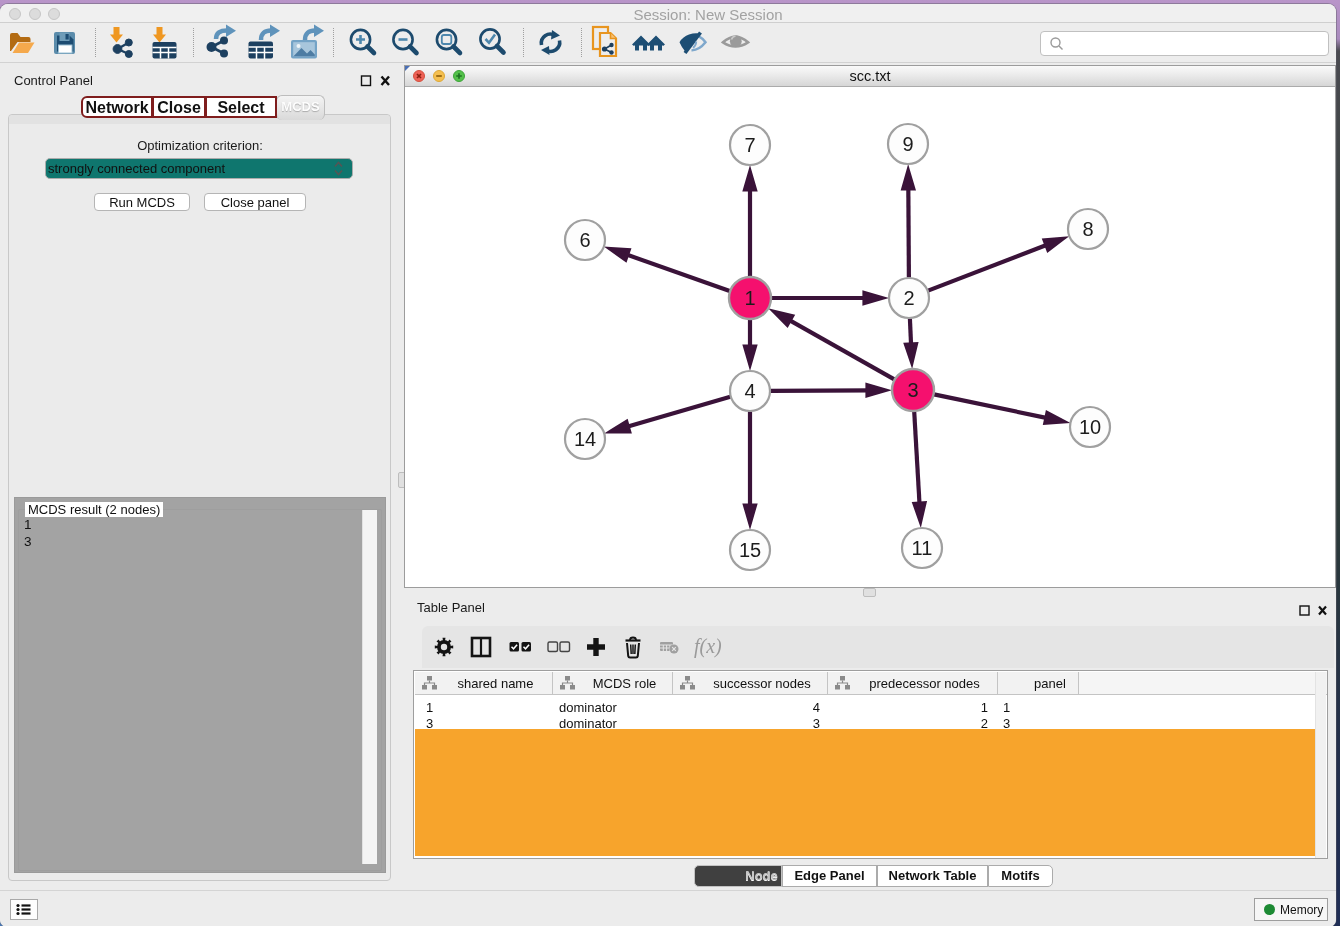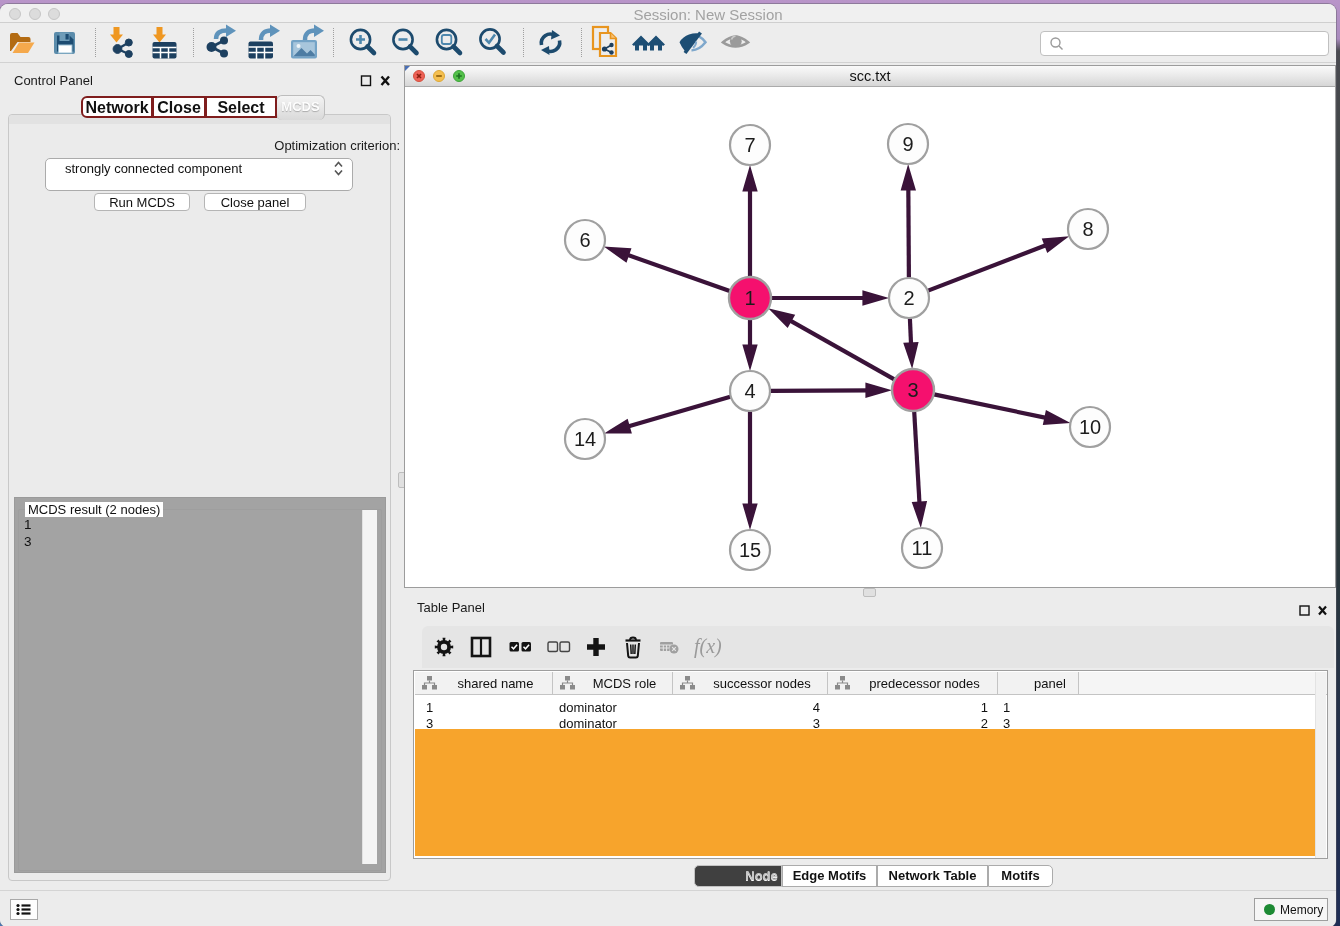--- a/index.html
+++ b/index.html
@@ -18,23 +18,23 @@
 
 #cpanel{position:absolute;left:0;top:63px;width:400px;height:827px;background:#ececec;}
 #cphead{position:absolute;left:14px;top:6px;font-size:13px;color:#1a1a1a;}
 .tab{position:absolute;top:29px;height:22px;box-sizing:border-box;background:#fff;border:2px solid #7f1d1d;font-size:16px;font-weight:bold;color:#111;text-align:center;line-height:20px;z-index:2;}
 #mcdstab{position:absolute;left:276px;top:28px;width:49px;height:25px;box-sizing:border-box;
   background:linear-gradient(180deg,#f4f4f4,#d9d9d9);border:1px solid #bdbdbd;border-bottom:none;
   border-radius:6px;font-size:13px;font-weight:bold;color:#fdfdfd;text-shadow:0 1px 1px #aaa;text-align:center;line-height:22px;z-index:1;}
 #cpcontent{position:absolute;left:8px;top:47px;width:383px;height:767px;box-sizing:border-box;
   border:1px solid #c8c8c8;border-radius:4px;background:#ebebeb;}
 #cpcontent .innershade{position:absolute;left:0;top:0;width:100%;height:9px;background:#e2e2e2;border-radius:4px 4px 0 0;}
-#optlabel{position:absolute;left:0;top:71px;width:400px;text-align:right;font-size:13px;color:#1a1a1a;}
-#dropdown{position:absolute;left:45px;top:91px;width:308px;height:33px;box-sizing:border-box;background:#ffffff;
-  border:1px solid #ababab;border-radius:5px;font-size:13px;color:#111;line-height:19px;padding-left:19px;}
+#optlabel{position:absolute;left:0;top:71px;width:400px;text-align:center;font-size:13px;color:#1a1a1a;}
+#dropdown{position:absolute;left:45px;top:91px;width:308px;height:21px;box-sizing:border-box;background:#0f766e;
+  border:1px solid #ababab;border-radius:5px;font-size:13px;color:#111;line-height:19px;padding-left:2px;}
 .btn{position:absolute;top:126px;height:18px;box-sizing:border-box;background:#fff;border:1px solid #b5b5b5;
   border-radius:4px;font-size:13px;color:#111;text-align:center;line-height:17px;}
 #mcdsbox{position:absolute;left:14px;top:430px;width:372px;height:376px;box-sizing:border-box;background:#a3a3a3;
   border:1px solid #9a9a9a;}
 #mcdsfield{position:absolute;left:3px;top:11px;width:364px;height:362px;box-sizing:border-box;border:1px solid #9e9e9e;border-radius:2px;}
 #mcdslabel{position:absolute;left:6px;top:-8px;background:#fff;padding:0 3px;font-size:13px;color:#111;white-space:nowrap;}
 #mcdsscroll{position:absolute;right:8px;top:12px;width:14px;height:354px;background:#f4f4f4;border-left:1px solid #e2e2e2;}
 
 #vsplit{position:absolute;left:398px;top:468px;width:7px;height:14px;background:#e0e0e0;border:1px solid #bdbdbd;border-radius:2px;}
 #hsplit{position:absolute;left:863px;top:584px;width:11px;height:7px;background:#e0e0e0;border:1px solid #bdbdbd;border-radius:2px;}
@@ -407,21 +407,21 @@
       <div class="trow" style="left:414px;top:29px;width:160px;text-align:right;">1</div>
       <div class="trow" style="left:589px;top:29px;">1</div>
       <div class="trow" style="left:12px;top:45px;">3</div>
       <div class="trow" style="left:145px;top:45px;">dominator</div>
       <div class="trow" style="left:259px;top:45px;width:147px;text-align:right;">3</div>
       <div class="trow" style="left:414px;top:45px;width:160px;text-align:right;">2</div>
       <div class="trow" style="left:589px;top:45px;">3</div>
       <div id="tscroll"></div>
     </div>
     <div class="btab" style="left:290px;width:88px;background:#404040;color:#c4c4c4;border-color:#c2c2c2;border-radius:5px 0 0 5px;text-shadow:0 1px 0 #fff;padding-left:47px;">Node Table</div>
-    <div class="btab" style="left:378px;width:95px;">Edge Motifs</div>
+    <div class="btab" style="left:378px;width:95px;">Edge Panel</div>
     <div class="btab" style="left:473px;width:111px;">Network Table</div>
     <div class="btab" style="left:584px;width:65px;border-radius:0 5px 5px 0;">Motifs</div>
   </div>
   <div id="statusbar">
     <div id="listbtn">
       <svg width="26" height="19" viewBox="0 0 26 19">
         <circle cx="7" cy="5.5" r="1.6" fill="#111"></circle>
           <rect x="10.5" y="4.4" width="9" height="2.2" fill="#111"></rect>
         <circle cx="7" cy="9.5" r="1.6" fill="#111"></circle>
           <rect x="10.5" y="8.4" width="9" height="2.2" fill="#111"></rect>

